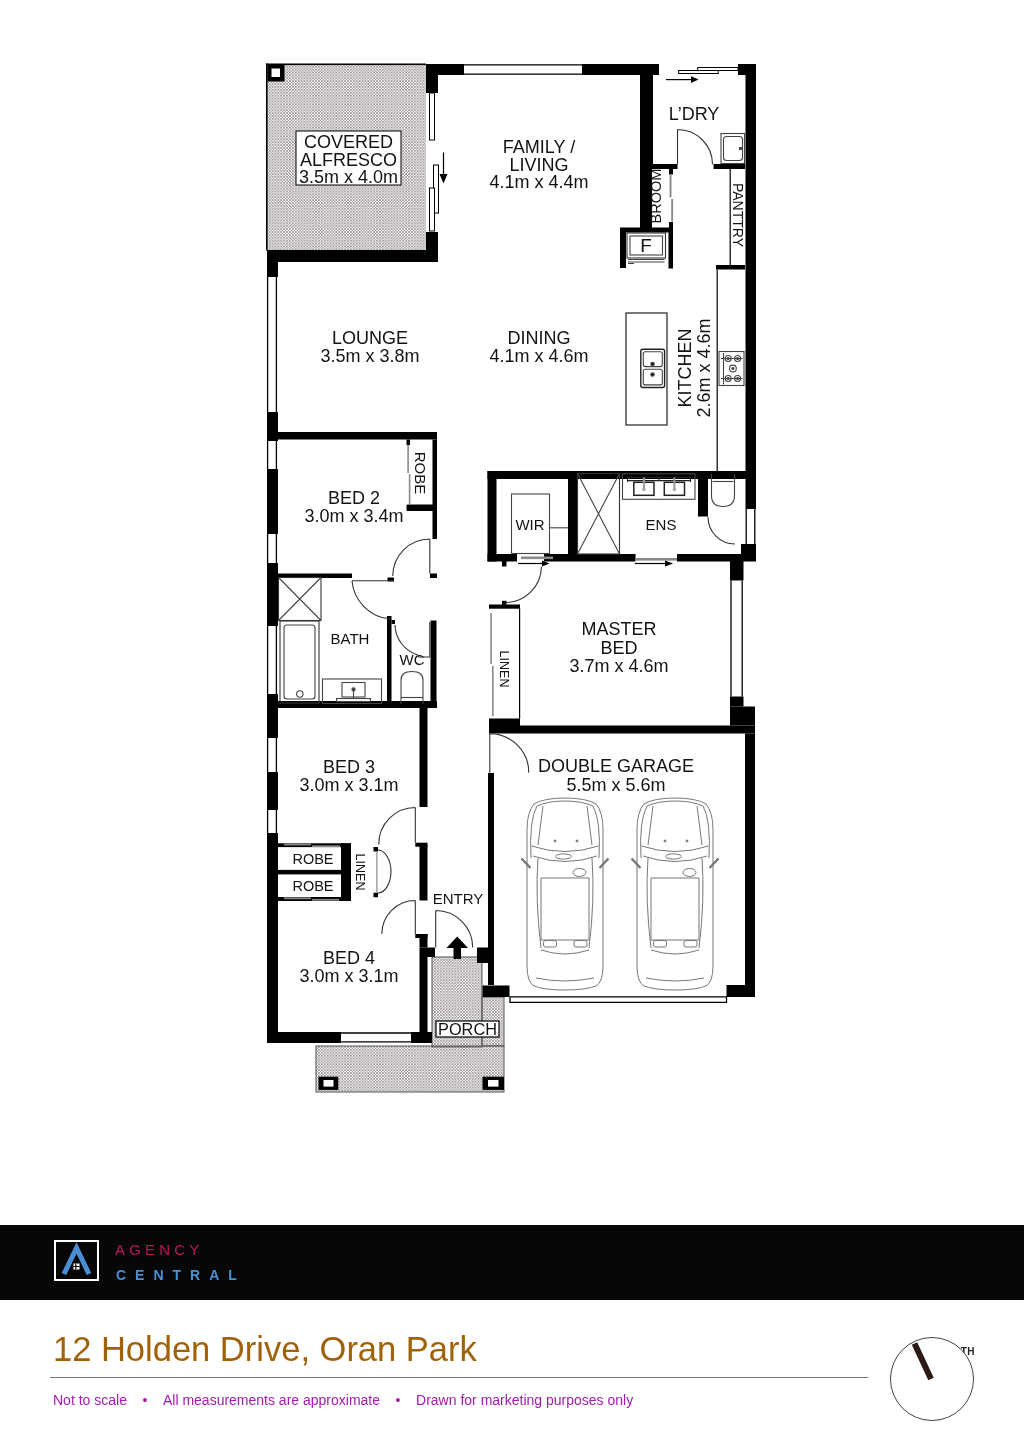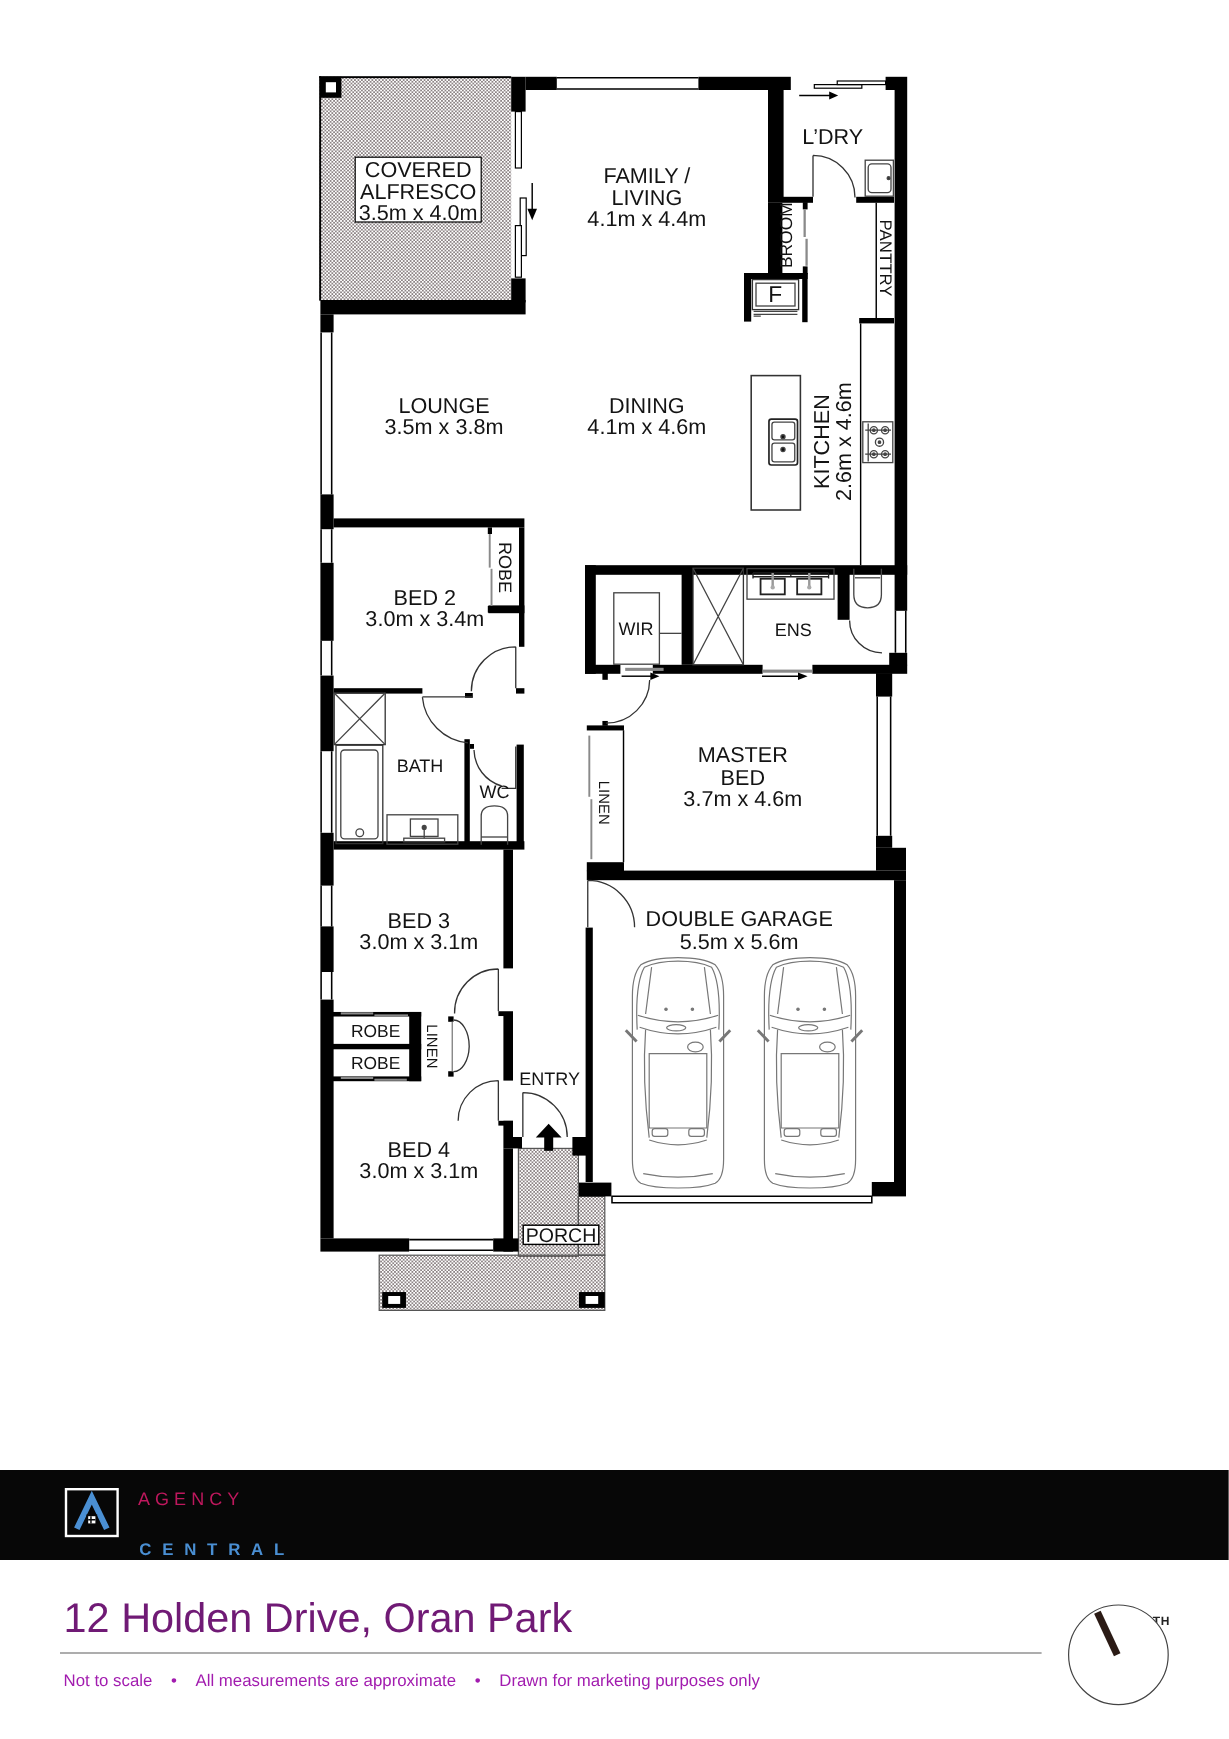--- a/index.html
+++ b/index.html
@@ -1,22 +1,22 @@
 <!DOCTYPE html>
 <html><head>
 <meta charset="utf-8">
 <style>
   html,body{margin:0;padding:0;background:#fff;width:1024px;height:1449px;overflow:hidden;}
   body{font-family:"Liberation Sans", sans-serif;position:relative;-webkit-font-smoothing:antialiased;}
   #plan{position:absolute;left:0;top:0;}
   .band{position:absolute;left:0;top:1225px;width:1024px;height:75px;background:#070707;}
   .logo{position:absolute;left:54px;top:1240px;width:41px;height:37px;border:2.5px solid #fff;}
   .agency{position:absolute;left:115px;top:1241px;color:#be185d;font-size:15px;letter-spacing:4.2px;font-weight:400;}
-  .central{position:absolute;left:116px;top:1267px;color:#4a8fd3;font-size:14px;letter-spacing:9px;font-weight:700;margin-top:16px;}
-  .addr{position:absolute;left:53px;top:1330px;color:#701a75;font-size:34.5px;font-weight:400;}
+  .central{position:absolute;left:116px;top:1267px;color:#4a8fd3;font-size:14px;letter-spacing:9px;font-weight:700;}
+  .addr{position:absolute;left:53px;top:1330px;color:#a16207;font-size:34.5px;font-weight:400;}
   .rule{position:absolute;left:50px;top:1377px;width:818px;height:1px;background:#777;}
   .disc{position:absolute;left:53px;top:1392px;color:#a21caf;font-size:14px;}
   .north{position:absolute;left:890px;top:1322px;width:85px;text-align:right;color:#222;font-size:10px;font-weight:700;letter-spacing:0.5px;margin-top:24px;}
 </style>
 </head>
 <body>
 <svg id="plan" width="1024" height="1220" viewBox="0 0 1024 1220" xmlns="http://www.w3.org/2000/svg">
 <defs>
 <pattern id="hatch" width="2.9" height="2.9" patternUnits="userSpaceOnUse">
   <path d="M0 0 L2.9 2.9 M2.9 0 L0 2.9" stroke="#776c6d" stroke-width="0.62" fill="none"></path>

